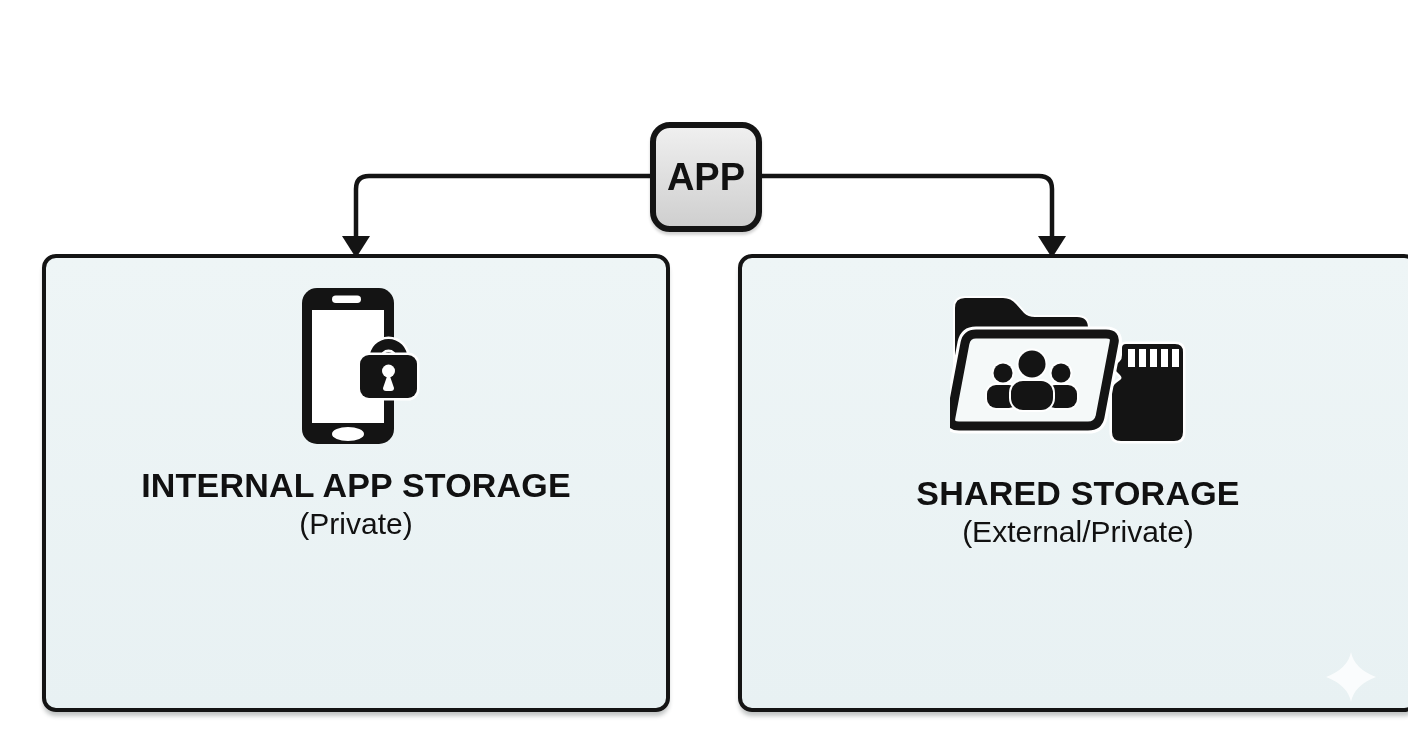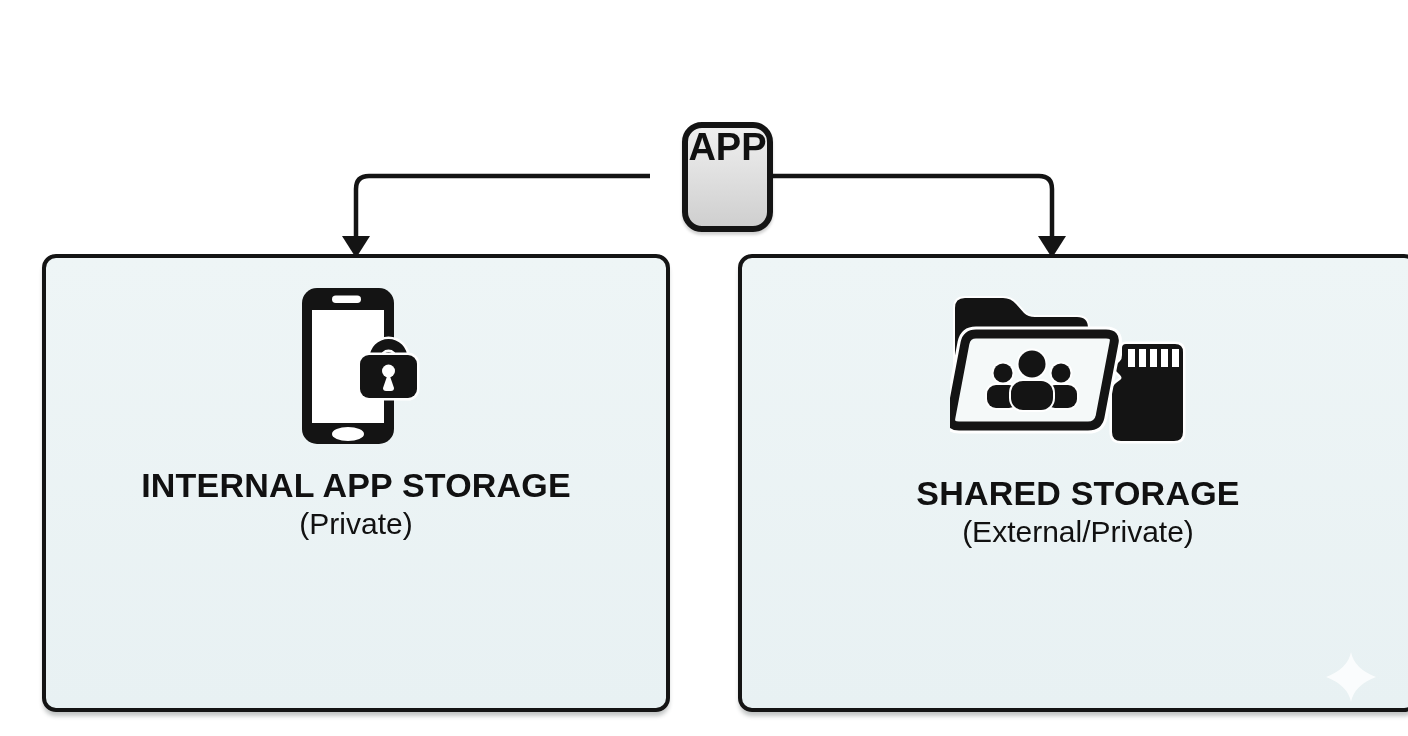--- a/index.html
+++ b/index.html
@@ -32,27 +32,27 @@
   .connectors path{
     fill:none;
     stroke:var(--ink);
     stroke-width:4.5;
   }
   .connectors polygon{
     fill:var(--ink);
   }
   .app-node{
     position:absolute;
-    left:682px;top:122px;
-    width:91px;height:110px;
+    left:650px;top:122px;
+    width:112px;height:110px;
     box-sizing:border-box;
     border:6px solid var(--ink);
     border-radius:20px;
     background:linear-gradient(180deg,var(--app-fill-top) 0%,var(--app-fill-bottom) 100%);
-    display:flex;justify-content:center;
+    display:flex;align-items:center;justify-content:center;
     box-shadow:0 3px 3px rgba(0,0,0,0.18);
   }
   .app-node .app-label{
     font-size:38px;
     font-weight:bold;
     color:var(--text);
     letter-spacing:0px;
     line-height:1;
   }
   .storage-node{

